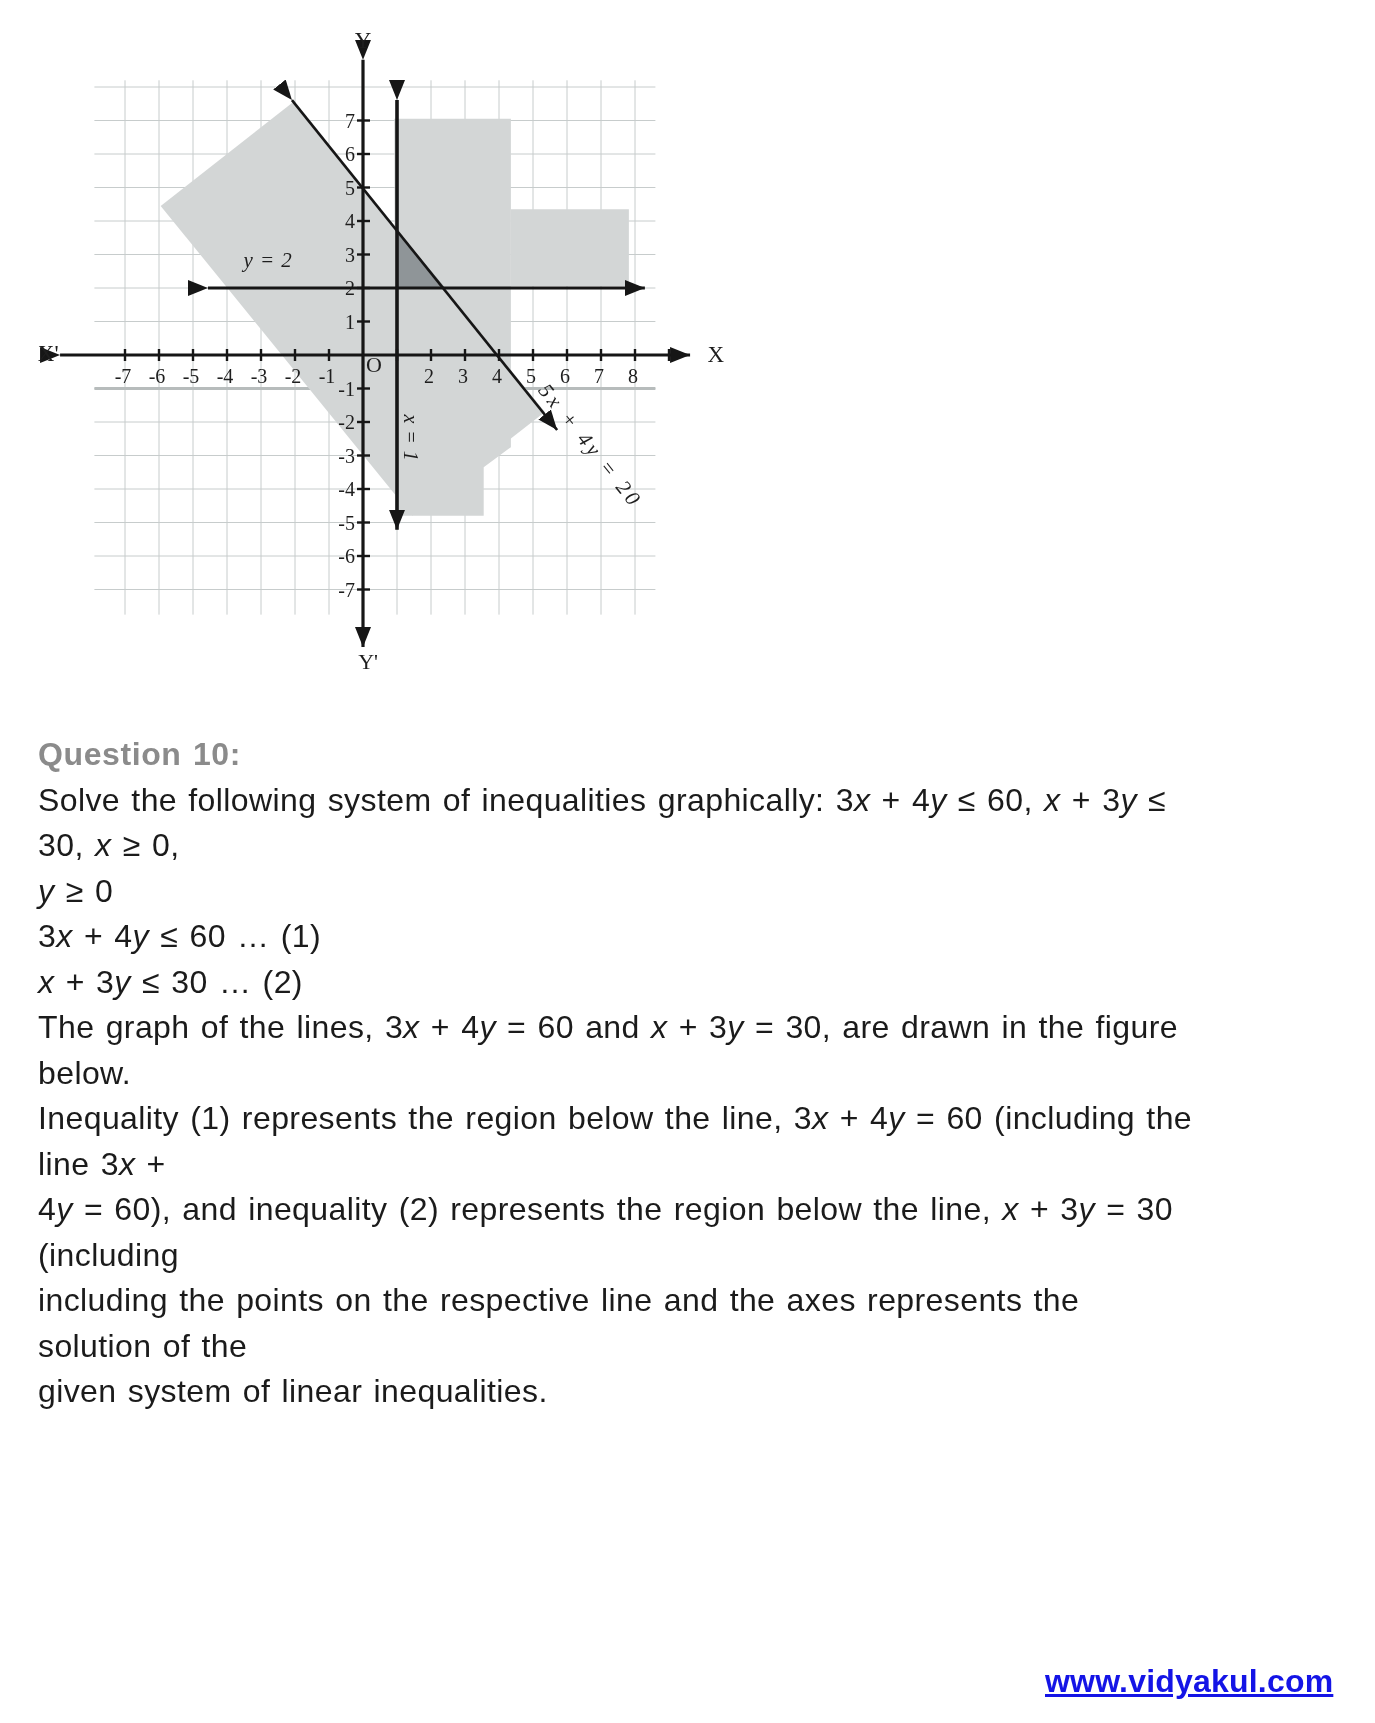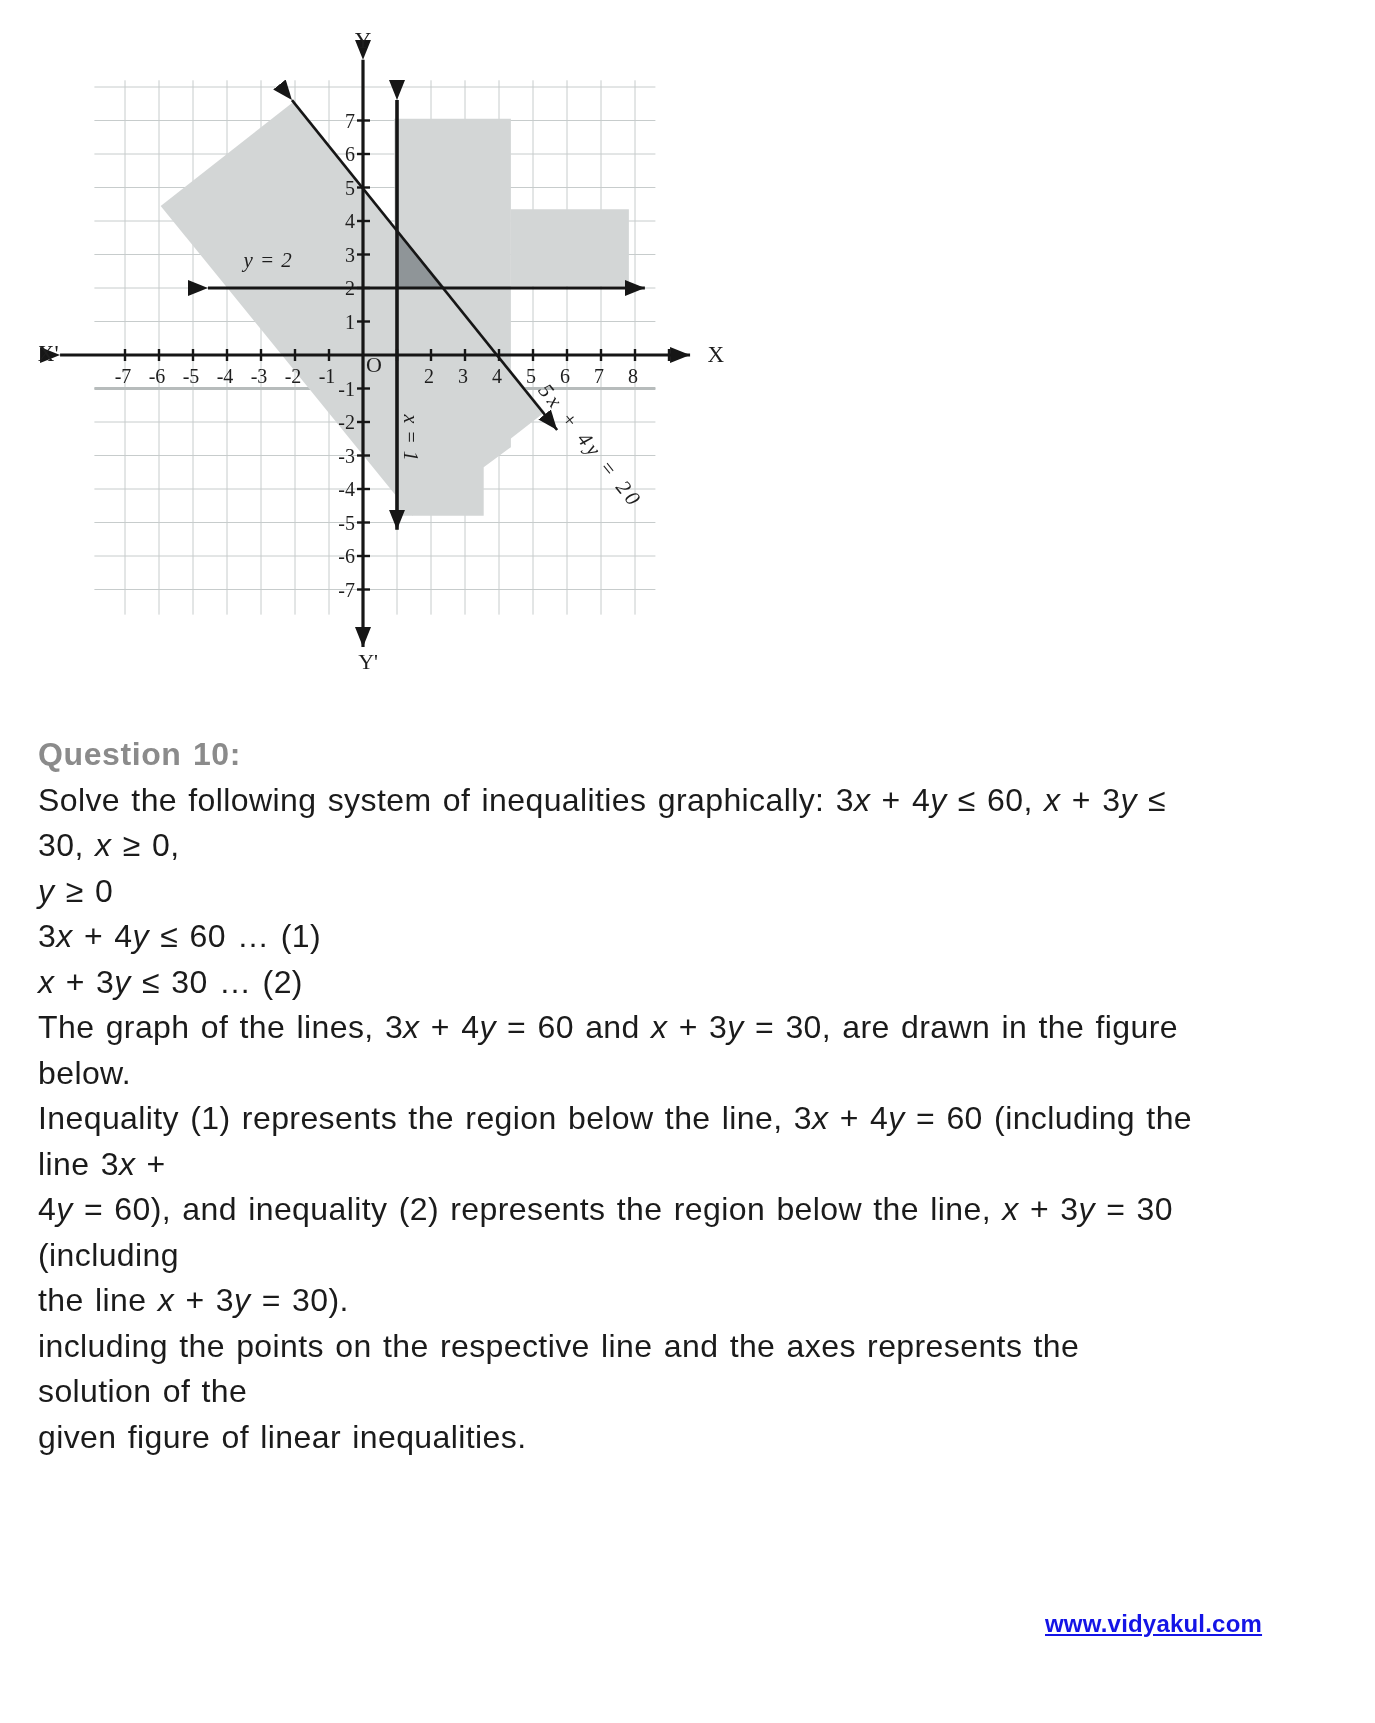--- a/index.html
+++ b/index.html
@@ -9,22 +9,22 @@
   }
   #fig-wrap{position:absolute;left:0;top:0;width:770px;height:700px;}
   #question-block{
     position:absolute;left:38px;top:732px;width:1160px;
     font-size:32px;line-height:45.5px;color:#1b1b1b;
     letter-spacing:0.4px;word-spacing:2px;
   }
   .q-title{font-weight:bold;color:#8b8b8b;letter-spacing:0.6px;}
   .tline i{font-style:italic;}
   #footer-link{
-    position:absolute;left:1045px;top:1610px;
-    font-size:24px;font-weight:bold;color:#1414e6;
+    position:absolute;left:1045px;top:1663px;
+    font-size:32px;font-weight:bold;color:#1414e6;
     letter-spacing:0.2px;
   }
   svg text{user-select:none;}
 </style>
 </head>
 <body>
 
 <div id="fig-wrap">
   <svg id="fig-svg" width="770" height="700" viewBox="0 0 770 700">
     <defs>
@@ -146,19 +146,18 @@
 <div id="question-block">
   <div class="q-title">Question 10:</div>
   <div>
       <div class="tline">Solve the following system of inequalities graphically: 3<i>x</i> + 4<i>y</i> ≤ 60, <i>x</i> + 3<i>y</i> ≤ 30, <i>x</i> ≥ 0,</div>
       <div class="tline"><i>y</i> ≥ 0</div>
       <div class="tline">3<i>x</i> + 4<i>y</i> ≤ 60 … (1)</div>
       <div class="tline"><i>x</i> + 3<i>y</i> ≤ 30 … (2)</div>
       <div class="tline">The graph of the lines, 3<i>x</i> + 4<i>y</i> = 60 and <i>x</i> + 3<i>y</i> = 30, are drawn in the figure below.</div>
       <div class="tline">Inequality (1) represents the region below the line, 3<i>x</i> + 4<i>y</i> = 60 (including the line 3<i>x</i> +</div>
       <div class="tline">4<i>y</i> = 60), and inequality (2) represents the region below the line, <i>x</i> + 3<i>y</i> = 30 (including</div>
-      <div class="tline">the line <i>x</i> + 3<i>y</i> = 30).</div>
       <div class="tline">including the points on the respective line and the axes represents the solution of the</div>
-      <div class="tline">given figure of linear inequalities.</div>
+      <div class="tline">given system of linear inequalities.</div>
     </div>
 </div>
 
 <a id="footer-link" href="#">www.vidyakul.com</a>
 
 </body></html>

